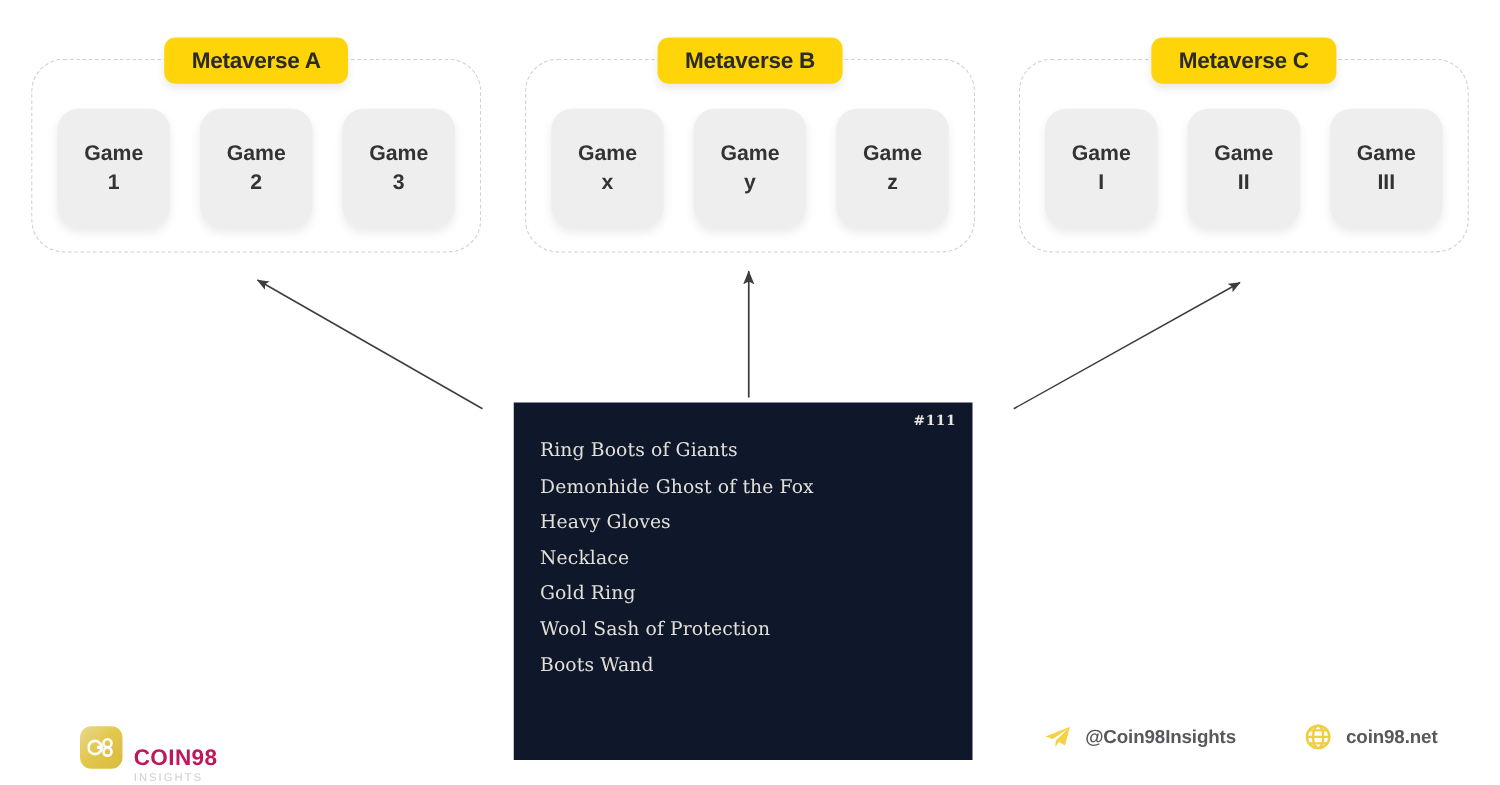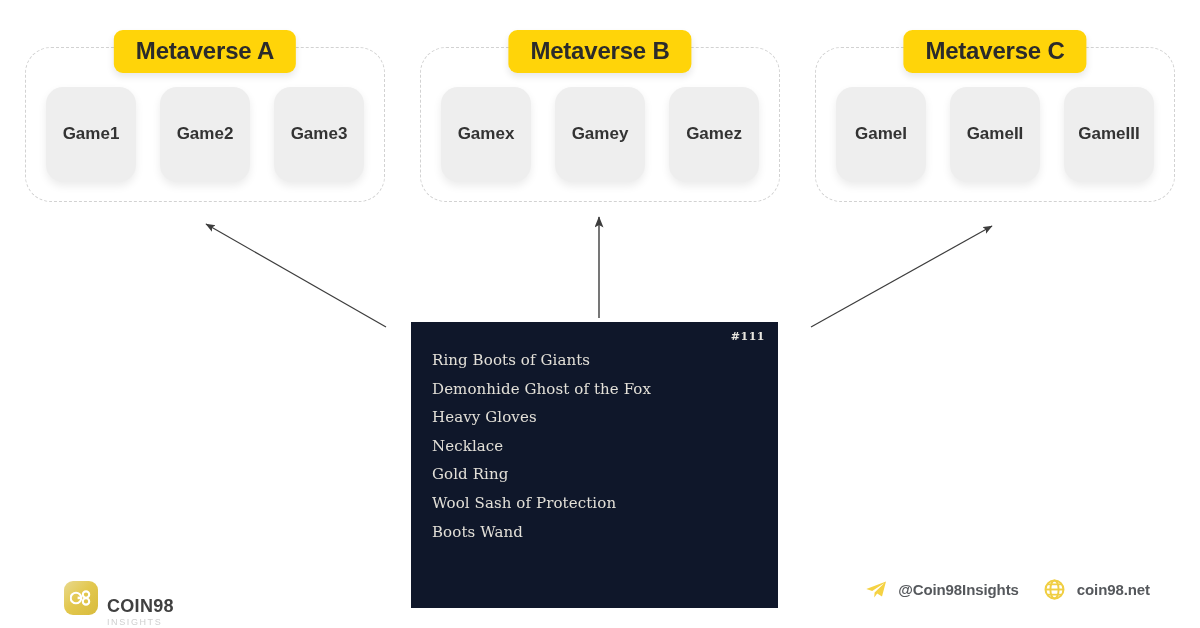--- a/index.html
+++ b/index.html
@@ -29,21 +29,21 @@
   #group-1 { left: 420px; }
   #group-2 { left: 815px; }
 
   .group-label {
     position: absolute;
     top: -18px;
     left: 50%;
     transform: translateX(-50%);
     background: #FFD409;
     color: #2b2b2b;
-    font-size: 24px;
+    font-size: 18px;
     font-weight: bold;
     letter-spacing: -0.2px;
     padding: 9px 22px 10px 22px;
     border-radius: 9px;
     white-space: nowrap;
     box-shadow: 0 4px 7px rgba(0,0,0,0.09);
     line-height: 1;
   }
 
   .cards {
@@ -55,21 +55,21 @@
     justify-content: center;
     gap: 24px;
   }
   .game-card {
     width: 90px;
     height: 95px;
     background: #eeeeee;
     border-radius: 17px;
     box-shadow: 0 4px 8px rgba(0,0,0,0.08);
     display: flex;
-    flex-direction: row;
+    flex-direction: column;
     align-items: center;
     justify-content: center;
     color: #333333;
     font-size: 17px;
     font-weight: bold;
     line-height: 1.35;
   }
   .game-card .gl2 { font-weight: bold; }
 
   
@@ -138,38 +138,38 @@
   #brand-text {
     display: flex;
     flex-direction: column;
     justify-content: center;
     line-height: 1;
   }
   #brand-name {
     font-size: 18px;
     font-weight: bold;
     letter-spacing: 0.3px;
-    color: #404040;
+    color: #be185d;
     margin-top: 28px;
   }
   #brand-sub {
     font-size: 9px;
     font-weight: normal;
     letter-spacing: 1.6px;
     color: #cfcfcf;
     margin-top: 3px;
   }
 
   #social {
     position: absolute;
     right: 50px;
     top: 578px;
     display: flex;
     align-items: center;
-    gap: 25px;
+    gap: 55px;
     text-align: center;
   }
   .social-item {
     display: flex;
     align-items: center;
     gap: 11px;
     color: #55585c;
     font-size: 15px;
     font-weight: bold;
     letter-spacing: -0.1px;

